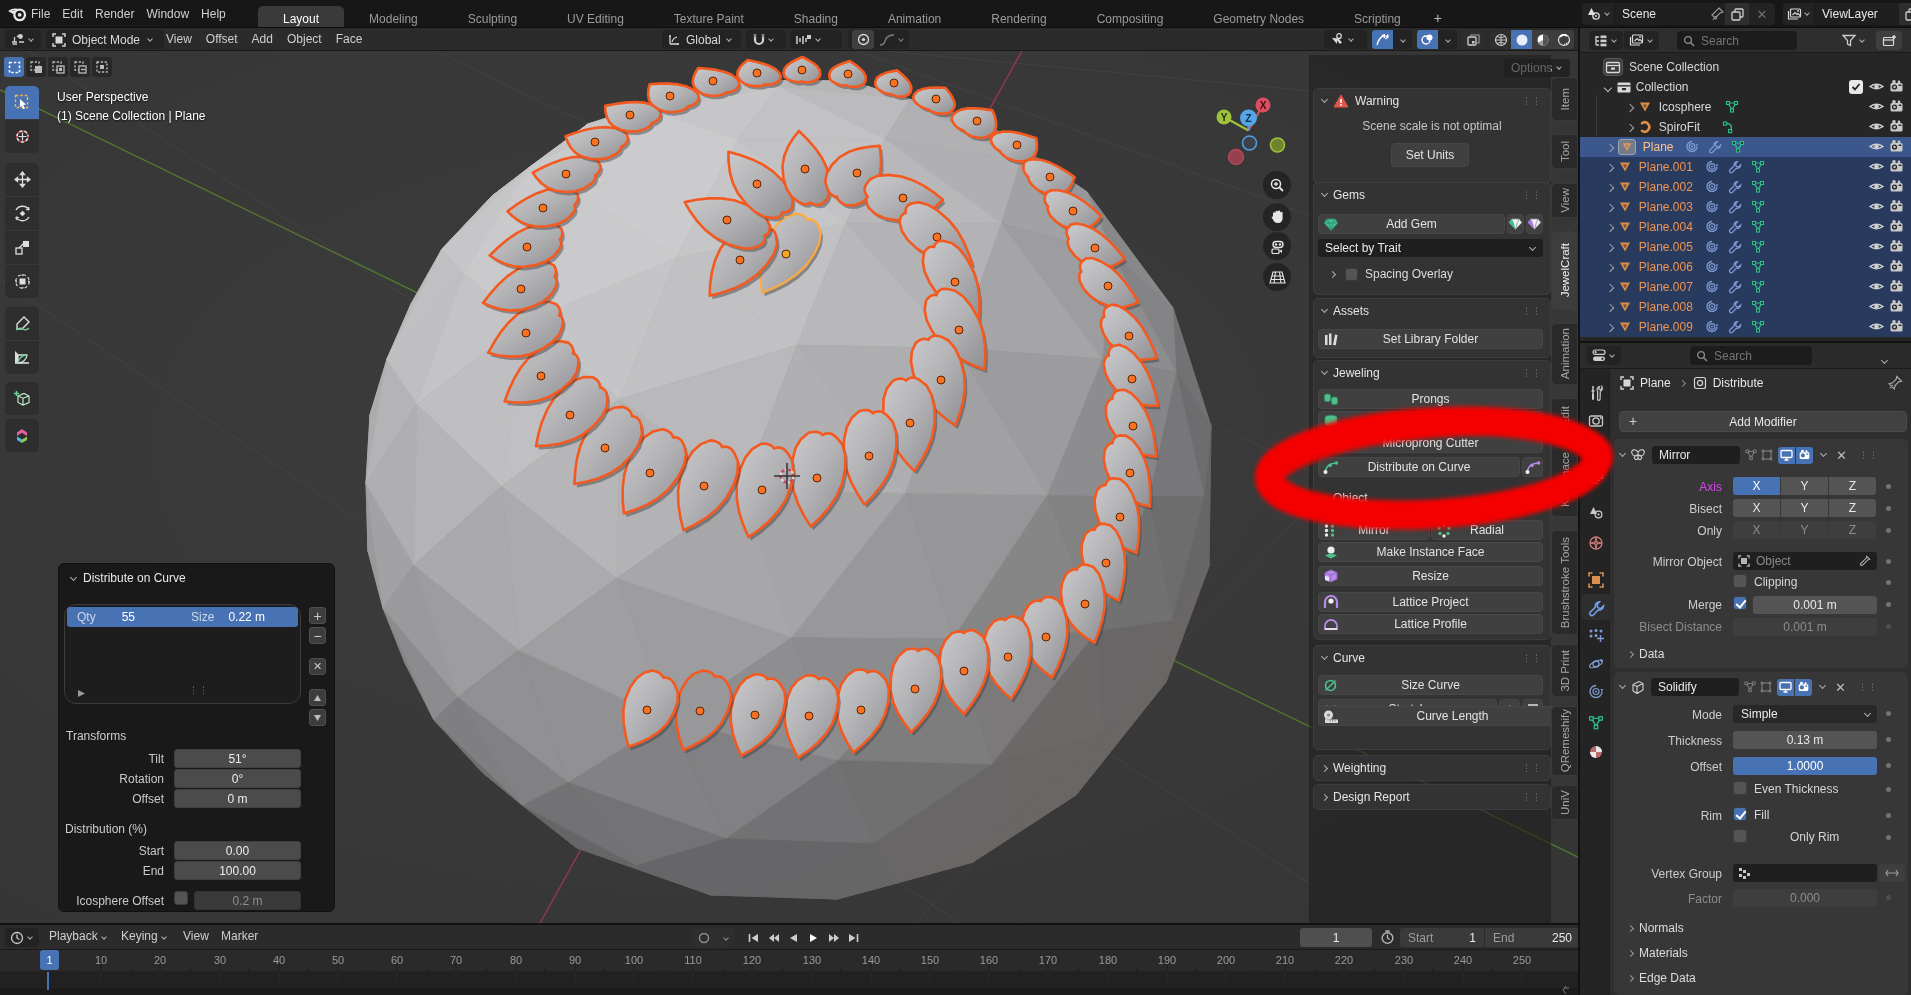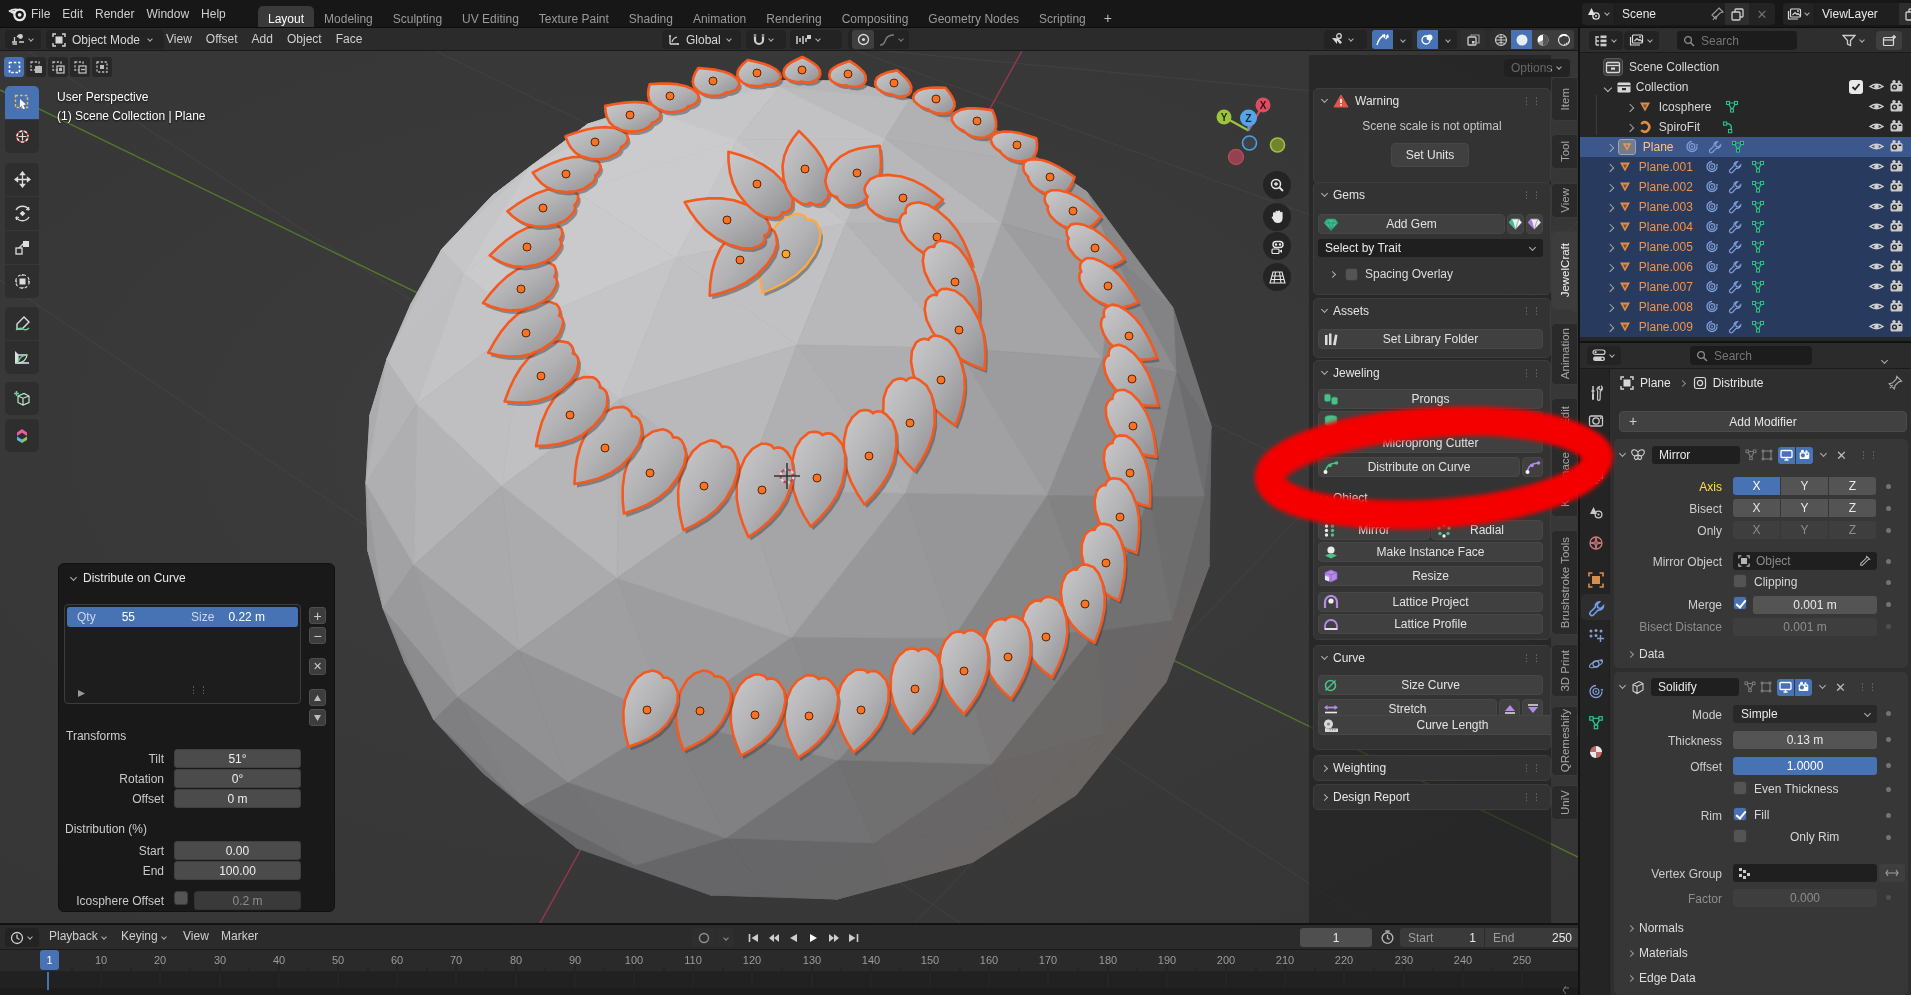--- a/index.html
+++ b/index.html
@@ -4,21 +4,21 @@
 html,body{width:1911px;height:995px;overflow:hidden;background:#161616;
 font-family:"Liberation Sans",sans-serif;-webkit-font-smoothing:antialiased}
 #page{position:relative;width:1911px;height:995px}
 .abs{position:absolute}
 .tx{color:#d4d4d4;font-size:12px;white-space:nowrap}
 .cen{display:flex;align-items:center;justify-content:center}
 .row{display:flex;align-items:center}
 
 #top{left:0;top:0;width:1911px;height:28px;background:#171717}
 #top .menu{color:#cfcfcf;font-size:12px;padding:0 6px;line-height:28px;display:inline-block}
-.wtab{color:#9a9a9a;font-size:12px;padding:0 10px;line-height:26px;display:inline-block;margin-top:6px}
+.wtab{color:#9a9a9a;font-size:12px;padding:0 25px;line-height:26px;display:inline-block;margin-top:6px}
 .wtab.act{background:#3a3a3a;color:#fff;border-radius:5px 5px 0 0}
 
 #vph{left:0;top:28px;width:1578px;height:23px;background:#2b2b2b;border-bottom:1px solid #191919}
 .hbtn{background:#232323;border-radius:4px;height:19px;display:flex;align-items:center;color:#d8d8d8;font-size:12px;padding:0 6px}
 .hmenu{color:#cfcfcf;font-size:12px;padding:0 7px;line-height:23px;display:inline-block}
 
 .cd{display:inline-block;border:solid #b0b0b0;border-width:0 1.5px 1.5px 0;padding:2px;transform:rotate(45deg);margin:0 2px 2px 2px}
 .cr{display:inline-block;border:solid #b0b0b0;border-width:0 1.5px 1.5px 0;padding:2px;transform:rotate(-45deg);margin:0 4px 0 2px}
 
 .sect{position:absolute;left:1313px;width:238px;background:#333333;border-radius:5px;border:1px solid #3d3d3d}
@@ -906,21 +906,21 @@
           <path d="M6,1 L11,7 L1,7 Z" fill="#b78ae8"></path>
           <path d="M1,9 L11,9" stroke="#ececec" stroke-width="1.4"></path>
         </svg>
       </div>
       <div class="pbtn abs cen" style="left:208px;top:53px;width:21px">
         <svg class="ico" width="12" height="10" viewBox="0 0 12 10">
           <path d="M1,1 L11,1" stroke="#ececec" stroke-width="1.4"></path>
           <path d="M6,9 L11,3 L1,3 Z" fill="#b78ae8"></path>
         </svg>
       </div>
-      <div class="pbtn abs" style="left:4px;top:69px;width:269px"><svg class="ico ic" width="16" height="15" viewBox="0 0 16 15">
+      <div class="pbtn abs" style="left:4px;top:60px;width:269px"><svg class="ico ic" width="16" height="15" viewBox="0 0 16 15">
           <circle cx="5.5" cy="6" r="4.5" fill="#d9d9d9"></circle>
           <circle cx="5.5" cy="6" r="1.6" fill="#8a8a8a"></circle>
           <path d="M5.5,10.5 L15,10.5 L15,14 L2,14 L2,10 Z" fill="#d9d9d9"></path>
           <path d="M7,11 L7,12.5 M9.5,11 L9.5,12.5 M12,11 L12,12.5" stroke="#8a8a8a" stroke-width="1"></path>
         </svg>Curve Length</div>
     </div>
     <div class="sect" style="top:755px;height:26px">
       <div class="hd"><span class="cr" style="padding:2px;margin:0 6px 0 2px"></span>Weighting<span class="dots">⋮⋮</span></div>
     </div>
     <div class="sect" style="top:784px;height:26px">
@@ -1693,21 +1693,21 @@
           <circle cx="5" cy="2.8" r="1.8" fill="#fff"></circle>
           <circle cx="10" cy="2.9" r="1.4" fill="#fff"></circle>
           <circle cx="5.5" cy="8" r="2.6" fill="#4772b3"></circle>
           <rect x="9.5" y="5.5" width="3" height="1.6" rx="0.8" fill="#4772b3"></rect>
         </svg>
       </div>
       <span class="cd" style="padding:2px;margin:0 0 3px 8px"></span>
       <span style="color:#bdbdbd;font-size:13px;margin-left:10px">✕</span>
       <span class="dots" style="margin-left:12px">⋮⋮</span>
     </div>
-    <div class="plbl" style="left:1580px;top:480px;width:142px;color:#fde047">Axis</div>
+    <div class="plbl" style="left:1580px;top:480px;width:142px;color:#d946ef">Axis</div>
     <div class="xyz" style="left:1733px;top:477px">
       <div class="on">X</div>
       <div>Y</div>
       <div>Z</div>
     </div>
     <div class="dot" style="left:1886px;top:484px"></div>
     <div class="plbl" style="left:1580px;top:502px;width:142px;color:#cccccc">Bisect</div>
     <div class="xyz" style="left:1733px;top:499px">
       <div>X</div>
       <div>Y</div>
@@ -2021,21 +2021,21 @@
       <line x1="1522" y1="0" x2="1522" y2="23" stroke="#282828" stroke-width="1"></line>
       <rect x="0" y="16" width="1578" height="7" fill="#1c1c1c"></rect>
       <line x1="48" y1="-22" x2="48" y2="18" stroke="#4772b3" stroke-width="2"></line>
       <path d="M1564,16 l5,0 M1566,14 l-3,4 l3,4" stroke="#7a7a7a" stroke-width="1" fill="none"></path>
     </svg>
 <div id="redo" class="abs">
  <div class="row abs" style="left:10px;top:7px">
         <span class="cd" style="padding:2px;margin-right:7px"></span>
         <span style="color:#e8e8e8;font-size:12px">Distribute on Curve</span>
       </div>
- <div class="abs" style="left:5px;top:40px;width:237px;height:100px;background:#1d1d1d;border:1px solid #3c3c3c;border-radius:4px">
+ <div class="abs" style="left:5px;top:40px;width:237px;height:100px;background:#1d1d1d;border:1px solid #3c3c3c;border-radius:12px">
    <div class="row abs" style="left:2px;top:2px;width:231px;height:20px;background:#4772b3;border-radius:3px;font-size:12px">
      <span style="color:#cfd8e8;margin-left:10px">Qty</span>
           <span style="color:#fff;margin-left:26px">55</span>
      <span style="color:#cfd8e8;margin-left:56px">Size</span>
           <span style="color:#fff;margin-left:14px">0.22 m</span>
    </div>
    <svg class="abs ico" width="9" height="9" viewBox="0 0 9 9" style="left:12px;top:84px">
           <path d="M1,1 L8,4.5 L1,8 Z" fill="#9a9a9a"></path>
         </svg>
    <span class="dots abs" style="left:124px;top:80px">⋮⋮</span>

